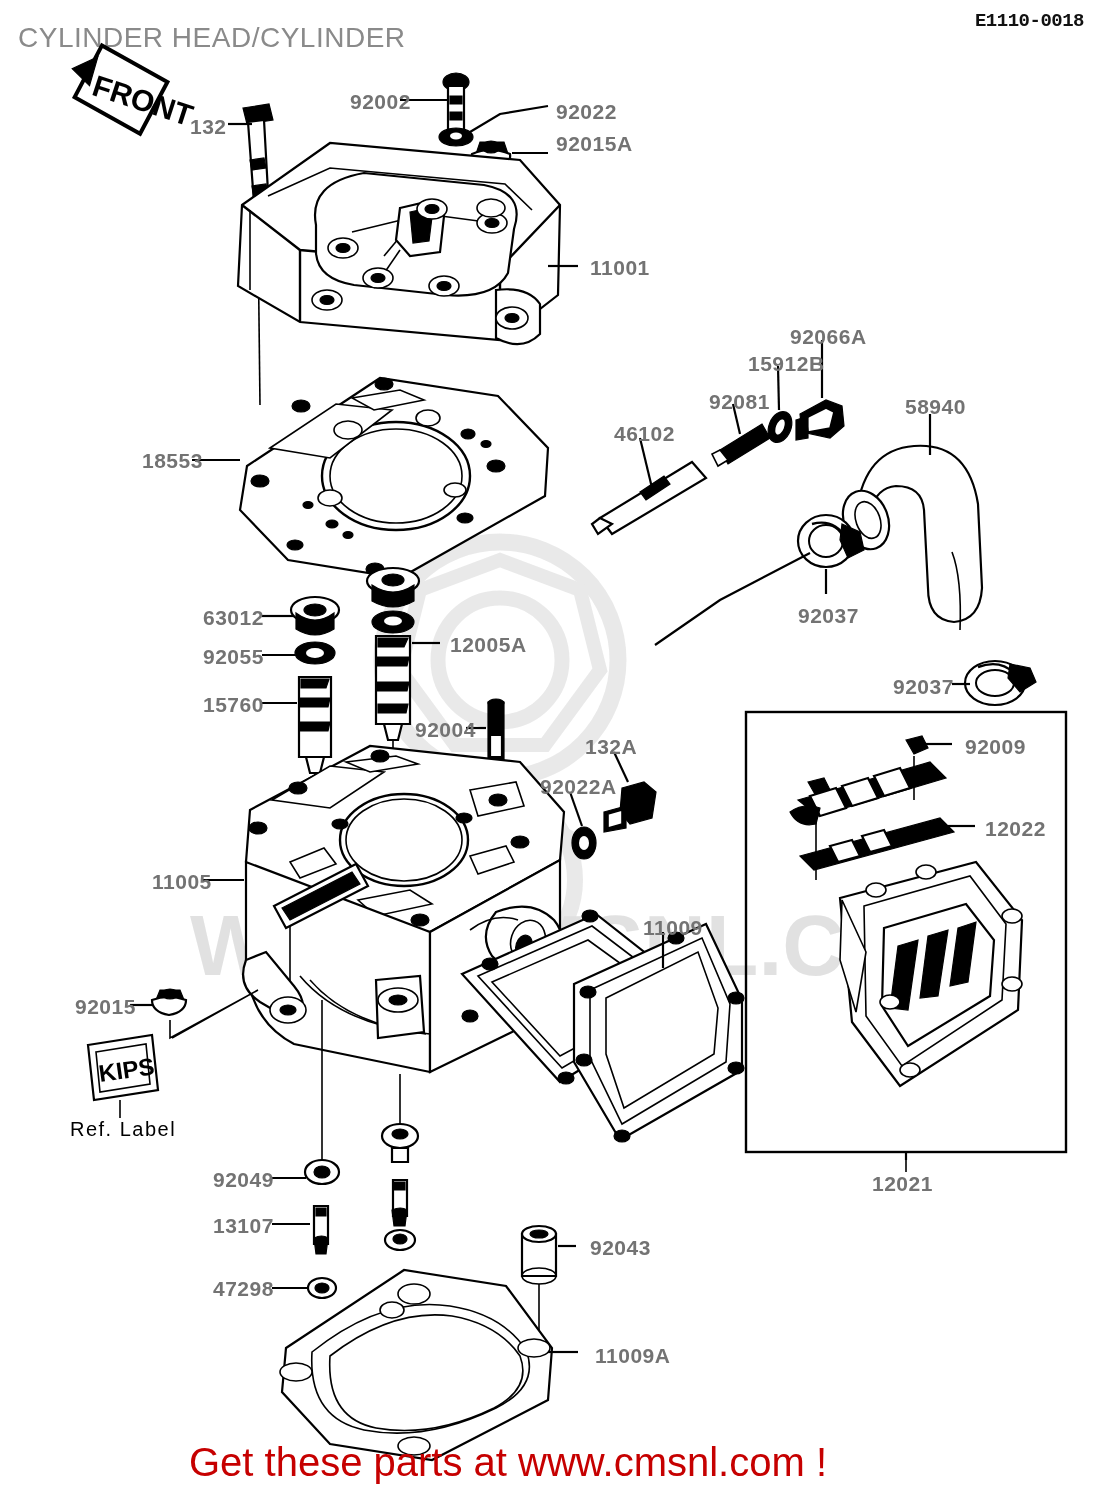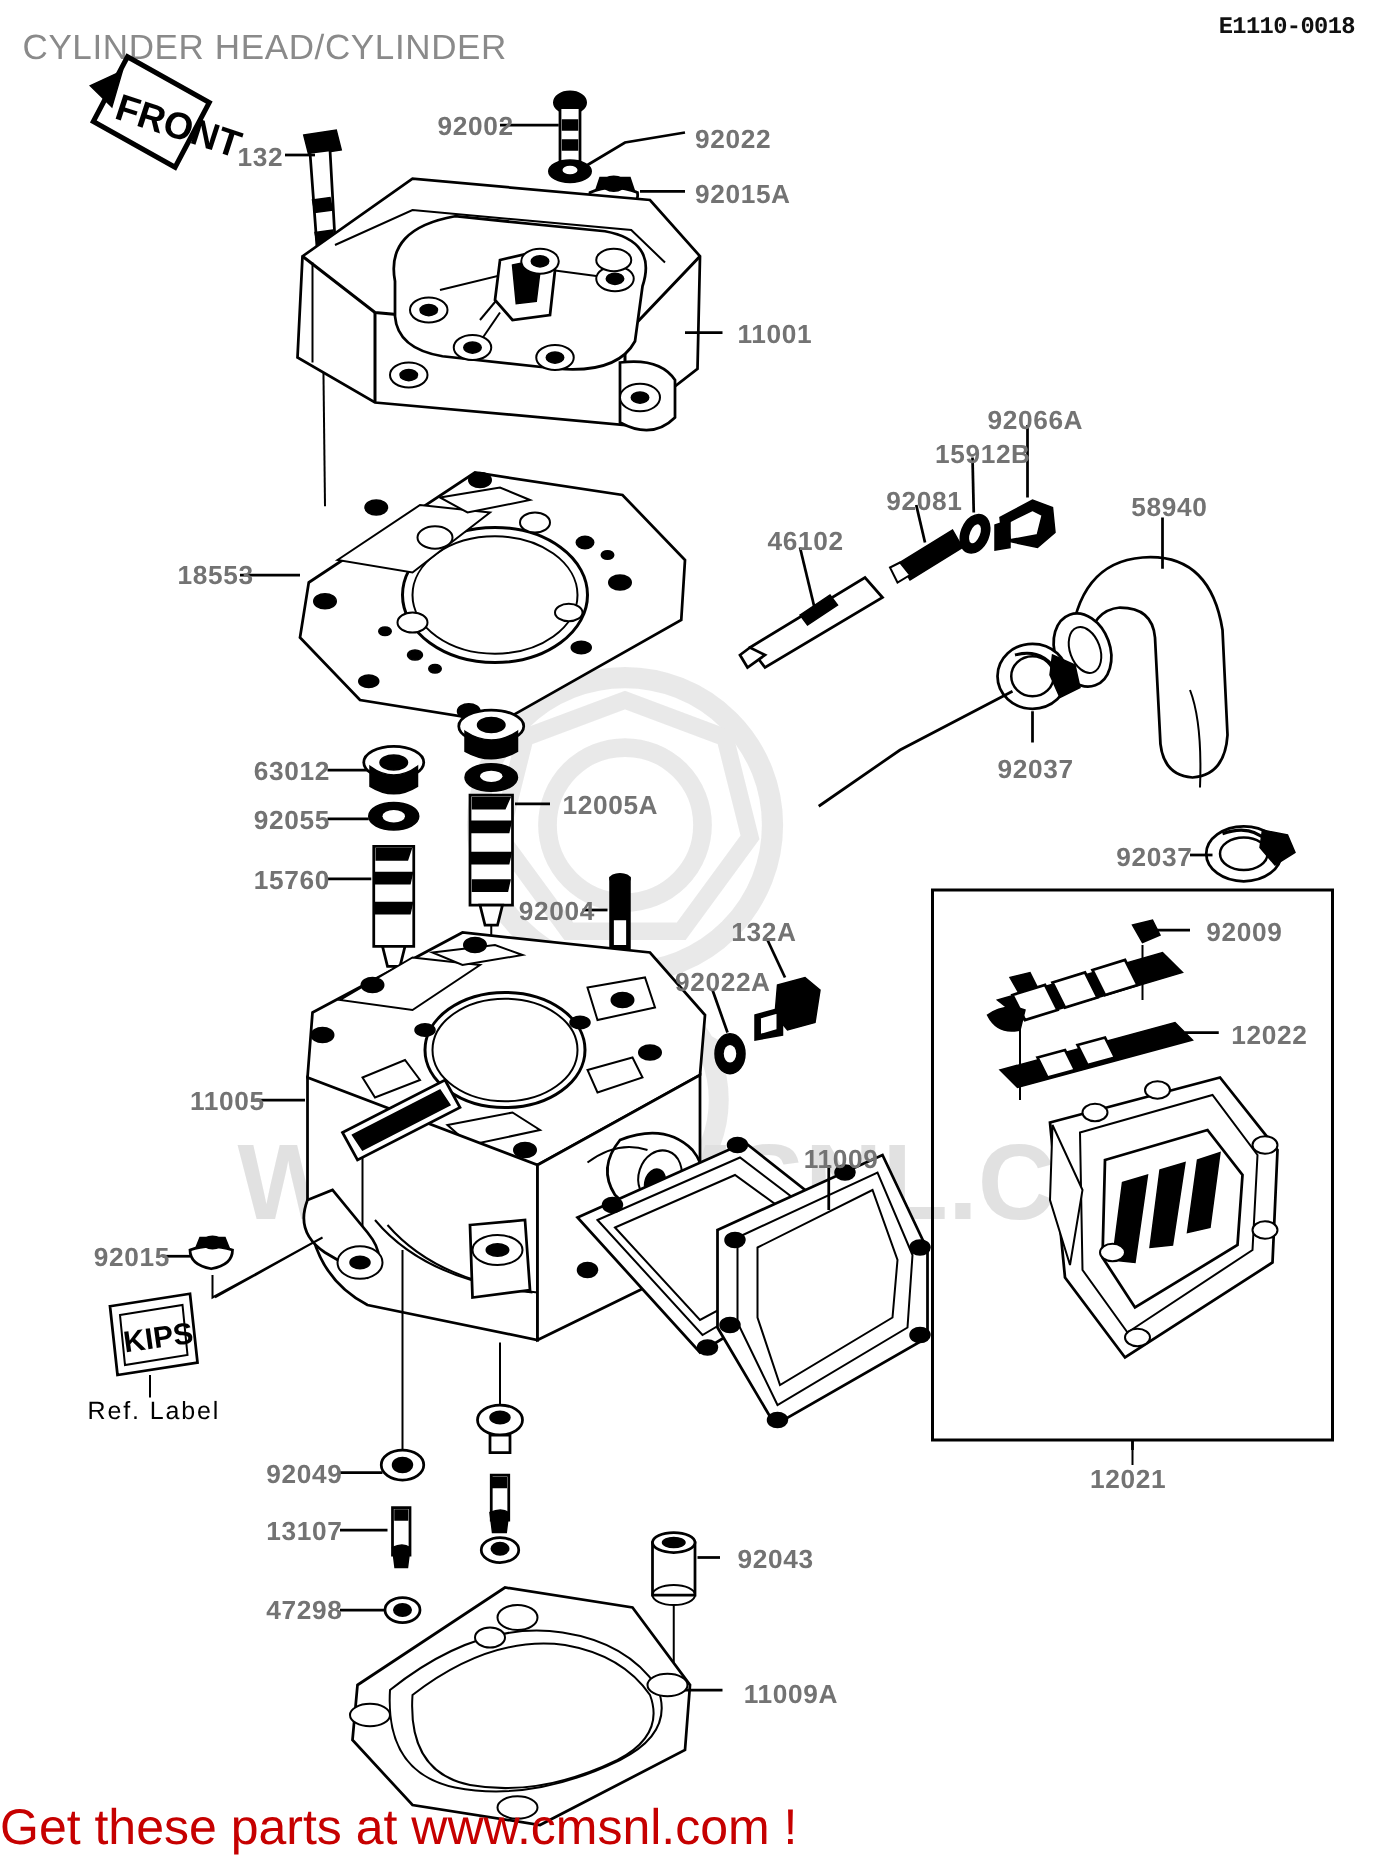--- a/index.html
+++ b/index.html
@@ -4,21 +4,21 @@
 <style>
   html,body{margin:0;padding:0;background:#fff;}
   body{width:1106px;height:1500px;position:relative;overflow:hidden;
        font-family:"Liberation Sans",sans-serif;}
   #sheet{position:absolute;left:0;top:0;width:1106px;height:1500px;}
 
   .title{position:absolute;left:18px;top:22px;font-size:28px;color:#8a8a8a;
          letter-spacing:.5px;font-family:"Liberation Sans",sans-serif;white-space:nowrap;}
   .code{position:absolute;right:22px;top:10px;font-size:19px;color:#111;
         font-weight:bold;font-family:Liberation Mono, monospace;letter-spacing:-.5px;}
-  .footer{position:absolute;left:0;top:1440px;width:1016px;
+  .footer{position:absolute;left:0;top:1440px;width:1016px;text-align:center;
           font-size:40px;color:#c60000;font-family:"Liberation Sans",sans-serif;}
 
   .lbl{position:absolute;font-size:21px;color:#737373;font-weight:bold;
        font-family:"Liberation Sans",sans-serif;letter-spacing:.5px;white-space:nowrap;}
   .reflbl{position:absolute;font-size:20px;color:#000;
           font-family:"Liberation Sans",sans-serif;letter-spacing:1.5px;white-space:nowrap;}
 
   svg{position:absolute;left:0;top:0;width:1106px;height:1500px;overflow:visible;}
   .st{fill:none;stroke:#000;stroke-width:2.4;}
   .st-thin{fill:none;stroke:#000;stroke-width:1.6;}
@@ -443,21 +443,21 @@
     </g>
     <line class="st-lead" x1="925" y1="744" x2="952" y2="744"></line>
     <line class="st-lead" x1="948" y1="826" x2="975" y2="826"></line>
     <line class="st-lead" x1="906" y1="1152" x2="906" y2="1160"></line>
 
   </svg>
 
   <div class="lbl" style="left:190px;top:115px">132</div>
   <div class="lbl" style="left:350px;top:90px">92002</div>
   <div class="lbl" style="left:556px;top:100px">92022</div>
-  <div class="lbl" style="left:556px;top:144px">92015A</div>
+  <div class="lbl" style="left:556px;top:132px">92015A</div>
   <div class="lbl" style="left:590px;top:256px">11001</div>
   <div class="lbl" style="left:142px;top:449px">18553</div>
   <div class="lbl" style="left:614px;top:422px">46102</div>
   <div class="lbl" style="left:709px;top:390px">92081</div>
   <div class="lbl" style="left:748px;top:352px">15912B</div>
   <div class="lbl" style="left:790px;top:325px">92066A</div>
   <div class="lbl" style="left:905px;top:395px">58940</div>
   <div class="lbl" style="left:798px;top:604px">92037</div>
   <div class="lbl" style="left:893px;top:675px">92037</div>
   <div class="lbl" style="left:203px;top:606px">63012</div>

